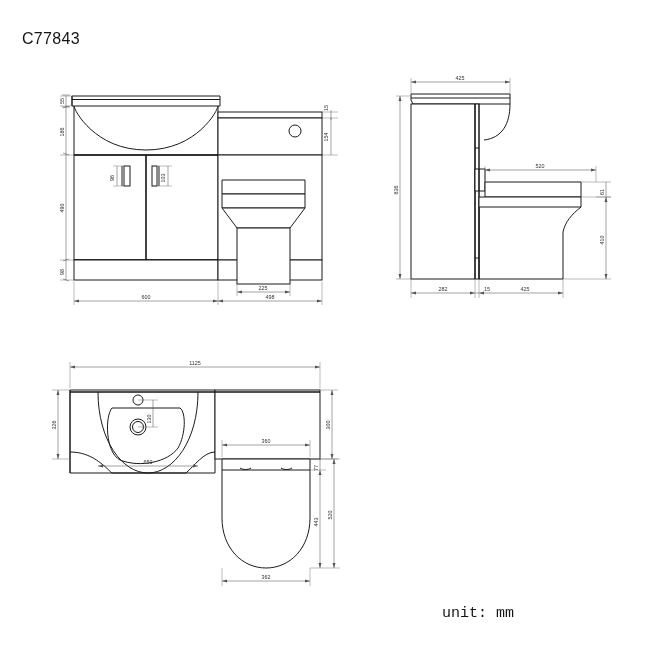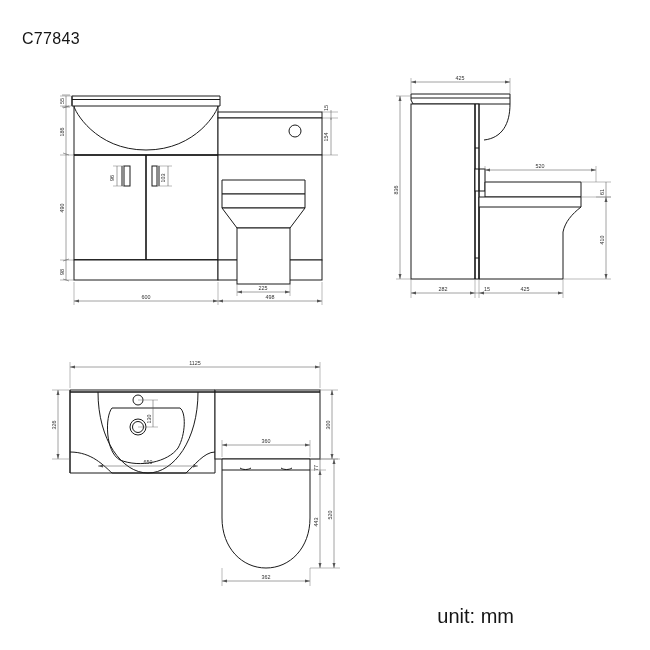--- a/index.html
+++ b/index.html
@@ -1,20 +1,20 @@
 <!DOCTYPE html>
 <html><head>
 <meta charset="utf-8">
 <style>
   html,body{margin:0;padding:0;background:#ffffff;}
   body{width:650px;height:650px;overflow:hidden;
        font-family:"Liberation Sans",sans-serif;color:#1a1a1a;}
   #sheet{position:relative;width:536px;height:650px;background:#fff;}
   #title{position:absolute;left:22px;top:30px;font-size:16px;letter-spacing:.3px;color:#151515;}
-  #unit{position:absolute;right:22px;top:605px;font-size:20px;color:#151515;}
+  #unit{position:absolute;right:22px;top:605px;font-size:15px;color:#151515;font-family:Liberation Mono, monospace;}
   svg{position:absolute;left:0;top:0;}
   .obj{fill:none;stroke:#1a1a1a;stroke-width:1;}
   .objf{fill:#ffffff;stroke:#1a1a1a;stroke-width:1;}
   .thick{fill:none;stroke:#141414;stroke-width:1.6;}
   .dim{fill:none;stroke:#555;stroke-width:.55;}
   .ext{fill:none;stroke:#777;stroke-width:.5;}
   .dtxt{font-family:"Liberation Sans",sans-serif;font-size:5.4px;fill:#333;}
   .dtxtc{text-anchor:middle;}
   .arrow{fill:#555;stroke:none;}
 </style>

